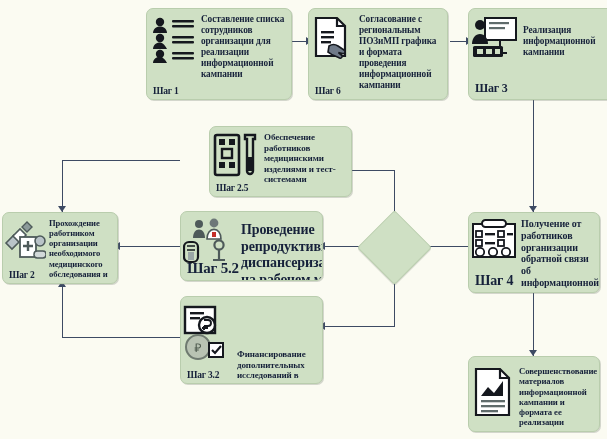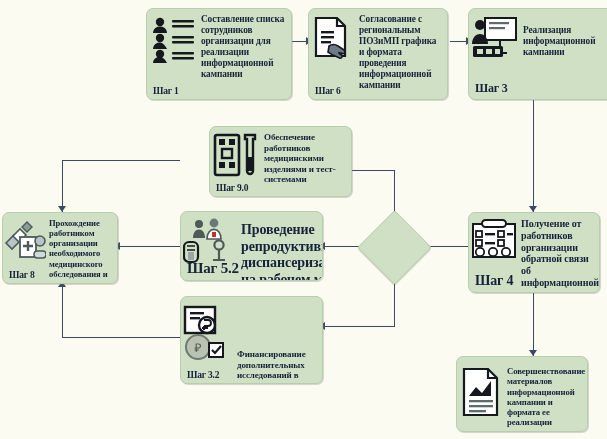--- a/index.html
+++ b/index.html
@@ -196,21 +196,21 @@
             <circle cx="22" cy="33" r="4.2" fill="none" stroke="#15181e" stroke-width="1.8"></circle>
             <circle cx="35" cy="33" r="4.2" fill="none" stroke="#15181e" stroke-width="1.8"></circle>
           </g>
         </svg>
       </div>
       <div class="txt" style="font-size:10px;">Получение от работников организации обратной связи об информационной кампании</div>
     </div>
     <div class="steplabel" style="font-size:14px;">Шаг 4</div>
   </div>
 
-  <div class="node" style="left:456px;top:356px;width:132px;height:76px;">
+  <div class="node" style="left:468px;top:356px;width:132px;height:76px;">
     <div class="body">
       <div class="icon-wrap" style="width:48px;padding-top:10px;">
         <svg width="42" height="50" viewBox="0 0 42 50">
           <g>
             <path d="M4 2h24l9 9v37H4z" fill="#fff" stroke="#15181e" stroke-width="2.2"></path>
             <path d="M28 2v9h9" fill="none" stroke="#15181e" stroke-width="2.2"></path>
             <path d="M9 29l7-9 6 6 9-12v15z" fill="#15181e"></path>
             <rect x="9" y="33" width="24" height="2.3" fill="#5f6b6b"></rect>
             <rect x="9" y="38" width="24" height="2.3" fill="#5f6b6b"></rect>
             <rect x="9" y="43" width="17" height="2.3" fill="#5f6b6b"></rect>
@@ -232,21 +232,21 @@
             <rect x="9" y="16" width="10" height="9" fill="none" stroke="#15181e" stroke-width="2.4"></rect>
             <rect x="6" y="29" width="6" height="6"></rect>
               <rect x="16" y="29" width="6" height="6"></rect>
             <path d="M32 2h10v4h-2v32a3 3 0 0 1-6 0V6h-2z" fill="none" stroke="#15181e" stroke-width="2.4"></path>
             <rect x="34" y="24" width="6" height="14" rx="1"></rect>
           </g>
         </svg>
       </div>
       <div class="txt" style="font-size:9px;">Обеспечение работников медицинскими изделиями и тест-системами</div>
     </div>
-    <div class="steplabel" style="font-size:9.5px;">Шаг 9.0</div>
+    <div class="steplabel" style="font-size:9.5px;">Шаг 2.5</div>
   </div>
 
   <div class="node" style="left:180px;top:211px;width:143px;height:70px;">
     <div class="body">
       <div class="icon-wrap" style="width:58px;">
         <svg width="54" height="46" viewBox="0 0 54 46">
           <g>
             <circle cx="16" cy="6" r="4" fill="#4e5a5a"></circle>
             <path d="M10 20c0-5 2.6-8.4 6-8.4s6 3.4 6 8.4z" fill="#4e5a5a"></path>
             <circle cx="31" cy="5" r="4.4" fill="#6d7878"></circle>
@@ -297,16 +297,16 @@
             <path d="M18 8l5-5 5 5-5 5z" fill="#8c9a9a" stroke="#4e5a5a" stroke-width="1.4"></path>
             <rect x="16" y="18" width="16" height="20" fill="#fff" stroke="#4e5a5a" stroke-width="1.8"></rect>
             <path d="M24 22v10M19 27h10" stroke="#4e5a5a" stroke-width="2.4"></path>
             <circle cx="36" cy="22" r="5" fill="#b9c3c8" stroke="#4e5a5a" stroke-width="1.6"></circle>
             <rect x="30" y="32" width="12" height="7" rx="3.2" fill="#d2d9d9" stroke="#4e5a5a" stroke-width="1.5"></rect>
           </g>
         </svg>
       </div>
       <div class="txt" style="font-size:8.6px;">Прохождение работником организации необходимого медицинского обследования и лечения</div>
     </div>
-    <div class="steplabel" style="font-size:9.5px;">Шаг 8</div>
+    <div class="steplabel" style="font-size:9.5px;">Шаг 2</div>
   </div>
 
 </div>
 
 </body></html>

